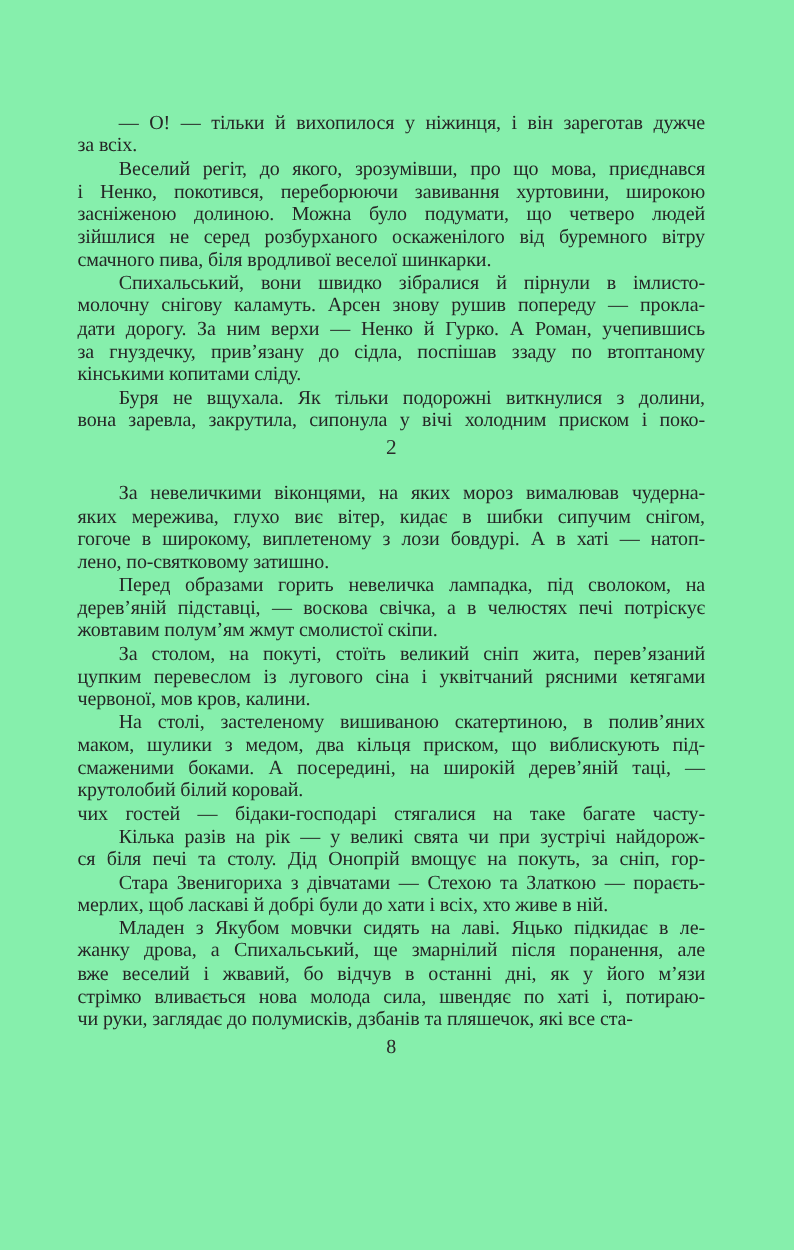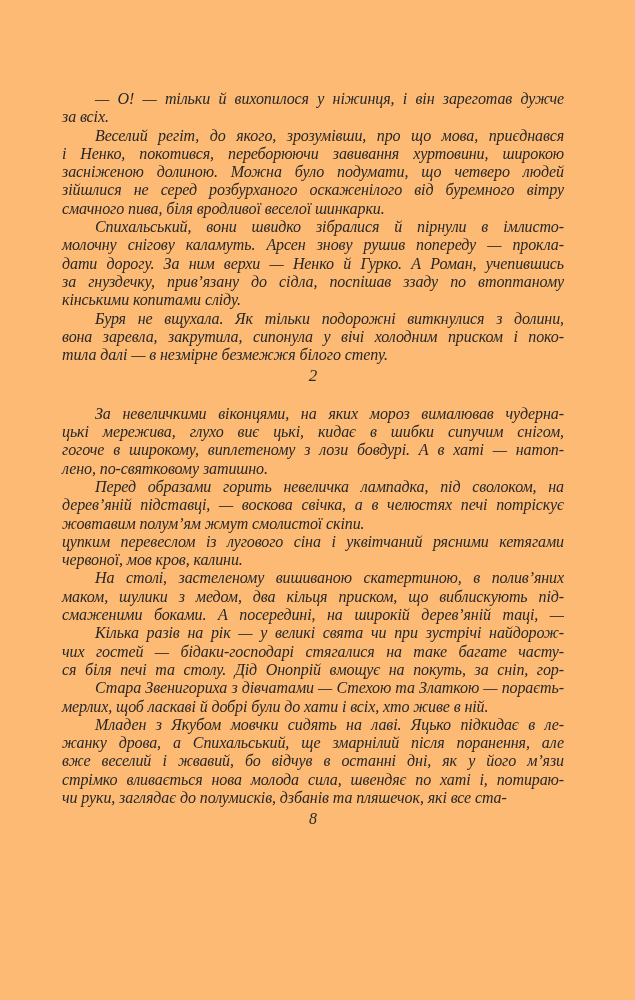--- a/index.html
+++ b/index.html
@@ -39,21 +39,21 @@
   .page-number {
     text-align: center;
     font-size: 16px;
     margin-top: 3px;
     color: #2b2b2b;
   }
 </style>
 </head>
 <body>
 
-<div class="page" style="background: #fdba74; font-style: italic;">
+<div class="page" style="background: #86efac;">
   <div class="text-block" style="color: rgb(38, 38, 38);">
     <div id="part1">
         <div class="paragraph">
           <div class="line first">— О! — тільки й вихопилося у ніжинця, і він зареготав дужче</div>
           <div class="line last">за всіх.</div>
         </div>
         <div class="paragraph">
           <div class="line first">Веселий регіт, до якого, зрозумівши, про що мова, приєднався</div>
           <div class="line">і Ненко, покотився, переборюючи завивання хуртовини, широкою</div>
           <div class="line">засніженою долиною. Можна було подумати, що четверо людей</div>
@@ -63,48 +63,49 @@
         <div class="paragraph">
           <div class="line first">Спихальський, вони швидко зібралися й пірнули в імлисто-</div>
           <div class="line">молочну снігову каламуть. Арсен знову рушив попереду — прокла-</div>
           <div class="line">дати дорогу. За ним верхи — Ненко й Гурко. А Роман, учепившись</div>
           <div class="line">за гнуздечку, прив’язану до сідла, поспішав ззаду по втоптаному</div>
           <div class="line last">кінськими копитами сліду.</div>
         </div>
         <div class="paragraph">
           <div class="line first">Буря не вщухала. Як тільки подорожні виткнулися з долини,</div>
           <div class="line">вона заревла, закрутила, сипонула у вічі холодним приском і поко-</div>
-          <div class="line last">тила далі — в незмірне безмежжя білого степу.</div>
         </div>
       </div>
     <div class="section-heading">2</div>
     <div id="part2">
         <div class="paragraph">
           <div class="line first">За невеличкими віконцями, на яких мороз вималював чудерна-</div>
-          <div class="line">цькі мережива, глухо виє цькі, кидає в шибки сипучим снігом,</div>
+          <div class="line">яких мережива, глухо виє вітер, кидає в шибки сипучим снігом,</div>
           <div class="line">гогоче в широкому, виплетеному з лози бовдурі. А в хаті — натоп-</div>
           <div class="line last">лено, по-святковому затишно.</div>
         </div>
         <div class="paragraph">
           <div class="line first">Перед образами горить невеличка лампадка, під сволоком, на</div>
           <div class="line">дерев’яній підставці, — воскова свічка, а в челюстях печі потріскує</div>
           <div class="line last">жовтавим полум’ям жмут смолистої скіпи.</div>
         </div>
         <div class="paragraph">
+          <div class="line first">За столом, на покуті, стоїть великий сніп жита, перев’язаний</div>
           <div class="line">цупким перевеслом із лугового сіна і уквітчаний рясними кетягами</div>
           <div class="line last">червоної, мов кров, калини.</div>
         </div>
         <div class="paragraph">
           <div class="line first">На столі, застеленому вишиваною скатертиною, в полив’яних</div>
           <div class="line">маком, шулики з медом, два кільця приском, що виблискують під-</div>
           <div class="line">смаженими боками. А посередині, на широкій дерев’яній таці, —</div>
+          <div class="line last">крутолобий білий коровай.</div>
         </div>
         <div class="paragraph">
+          <div class="line">чих гостей — бідаки-господарі стягалися на таке багате часту-</div>
           <div class="line first">Кілька разів на рік — у великі свята чи при зустрічі найдорож-</div>
-          <div class="line">чих гостей — бідаки-господарі стягалися на таке багате часту-</div>
         </div>
         <div class="paragraph">
           <div class="line">ся біля печі та столу. Дід Онопрій вмощує на покуть, за сніп, гор-</div>
           <div class="line first">Стара Звенигориха з дівчатами — Стехою та Златкою — пораєть-</div>
           <div class="line last">мерлих, щоб ласкаві й добрі були до хати і всіх, хто живе в ній.</div>
         </div>
         <div class="paragraph">
           <div class="line first">Младен з Якубом мовчки сидять на лаві. Яцько підкидає в ле-</div>
           <div class="line">жанку дрова, а Спихальський, ще змарнілий після поранення, але</div>
           <div class="line">вже веселий і жвавий, бо відчув в останні дні, як у його м’язи</div>

